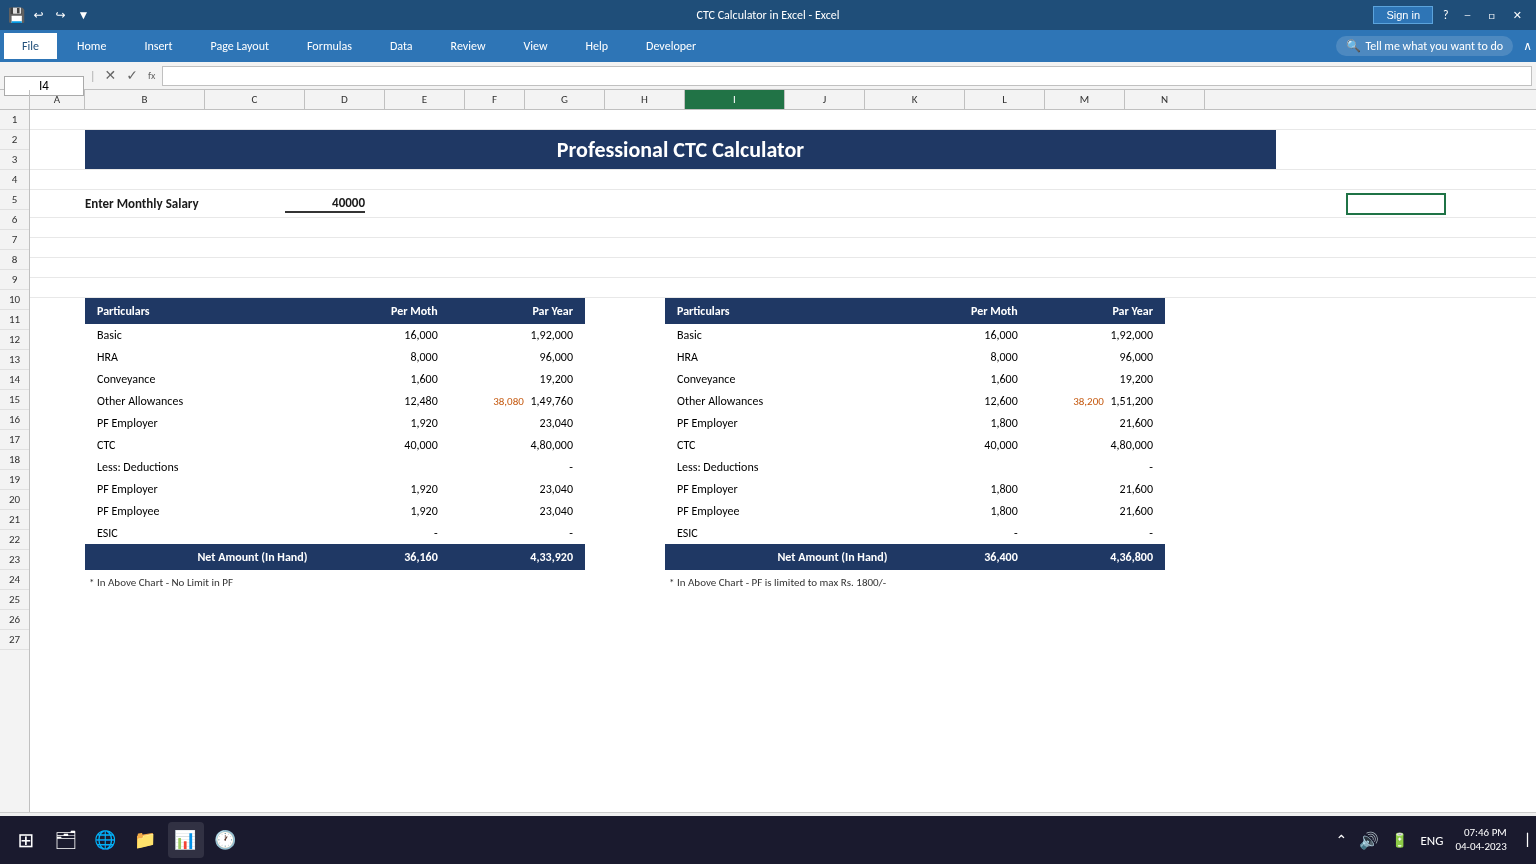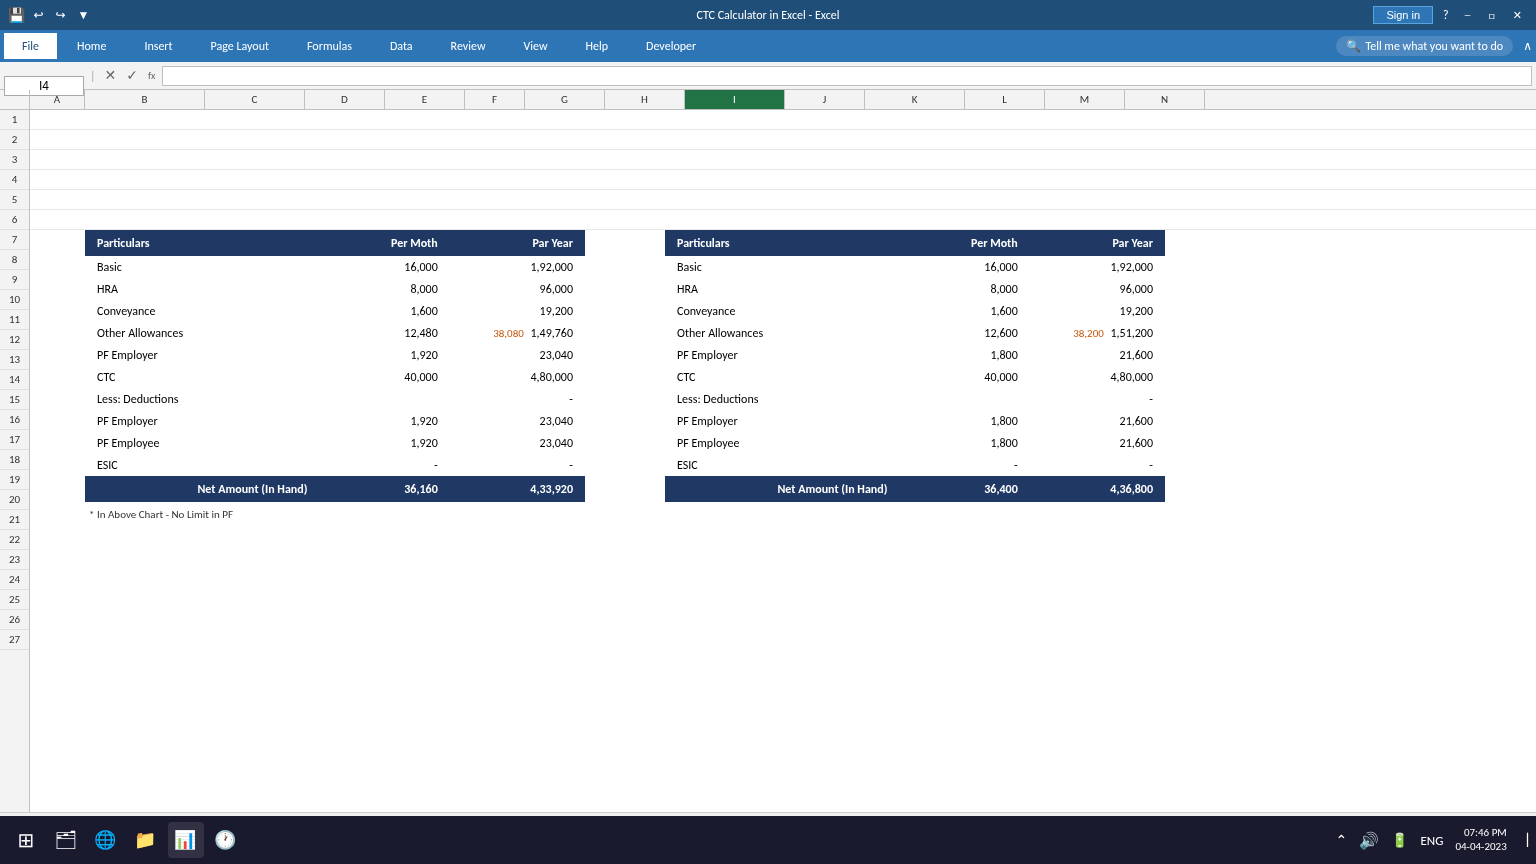--- a/index.html
+++ b/index.html
@@ -256,23 +256,38 @@
     <div class="row-num">24</div>
     <div class="row-num">25</div>
     <div class="row-num">26</div>
     <div class="row-num">27</div>
   </div>
 
   <div style="flex:1; overflow:hidden; background:white; position:relative;">
 
     <div style="height:20px; border-bottom:1px solid #e8e8e8;"></div>
 
+    <div style="height:40px; border-bottom:1px solid #e8e8e8; display:flex; align-items:center;">
+      <div style="width:55px;"></div>
+      <div style="flex:1; background:#1f3864; display:flex; align-items:center; justify-content:center; height:100%; margin-right:260px;">
+        <span style="color:white; font-size:22px; font-weight:bold;">Professional CTC Calculator</span>
+      </div>
+    </div>
 
     <div style="height:20px; border-bottom:1px solid #e8e8e8;"></div>
 
+    <div style="height:28px; border-bottom:1px solid #e8e8e8; display:flex; align-items:center;">
+      <div style="width:55px;"></div>
+      <div style="font-size:13px; font-weight:bold; color:#1a1a1a; width:200px;">Enter Monthly Salary</div>
+      <div style="font-size:13px; font-weight:bold; color:#1a1a1a; width:80px; border-bottom:2px solid #333; padding-bottom:1px; text-align:right;">40000</div>
+      <div style="flex:1;"></div>
+
+      <div style="width:100px; height:22px; border:2px solid #1f7346; margin-right:10px; background:white;"></div>
+      <div style="width:80px;"></div>
+    </div>
 
     <div style="height:20px; border-bottom:1px solid #e8e8e8;"></div>
 
     <div style="height:20px; border-bottom:1px solid #e8e8e8;"></div>
 
     <div style="height:20px; border-bottom:1px solid #e8e8e8;"></div>
 
     <div style="height:20px; border-bottom:1px solid #e8e8e8;"></div>
 
     <div style="display:flex; padding-left:55px; padding-right:10px;">
@@ -419,20 +434,21 @@
             </tr>
           </tbody>
           <tfoot>
             <tr>
               <td>Net Amount (In Hand)</td>
               <td>36,400</td>
               <td>4,36,800</td>
             </tr>
           </tfoot>
         </table>
+        <div class="note-text" style="margin-top:6px; padding-left:4px;">* In Above Chart - PF is limited to max Rs. 1800/-</div>
       </div>
     </div>
   </div>
 </div>
 
 <div style="height:26px; background:#f0f0f0; border-top:1px solid #ccc; display:flex; align-items:center; padding:0 8px; gap:4px; position:relative;">
   <span style="font-size:14px; color:#666; cursor:pointer;">◀</span>
   <span style="font-size:14px; color:#666; cursor:pointer;">▶</span>
   <div class="sheet-tab">CTC Calculator</div>
   <span class="add-sheet-btn">+</span>

